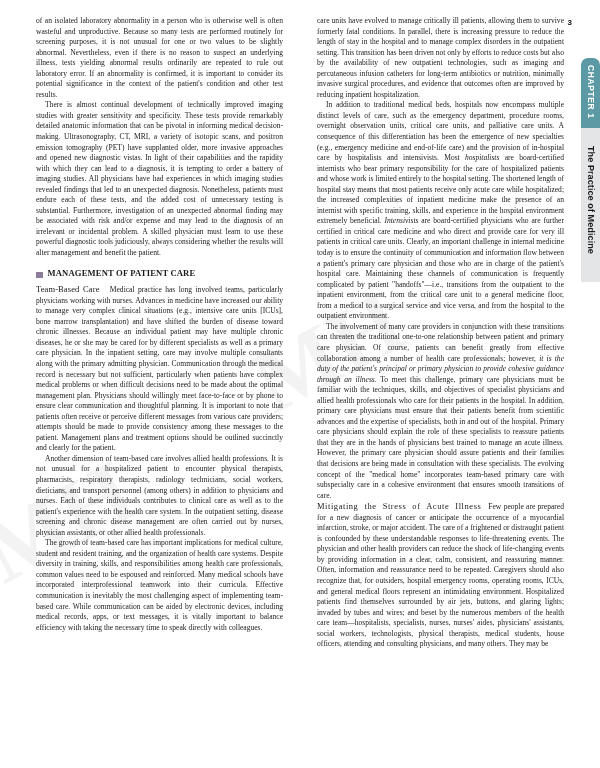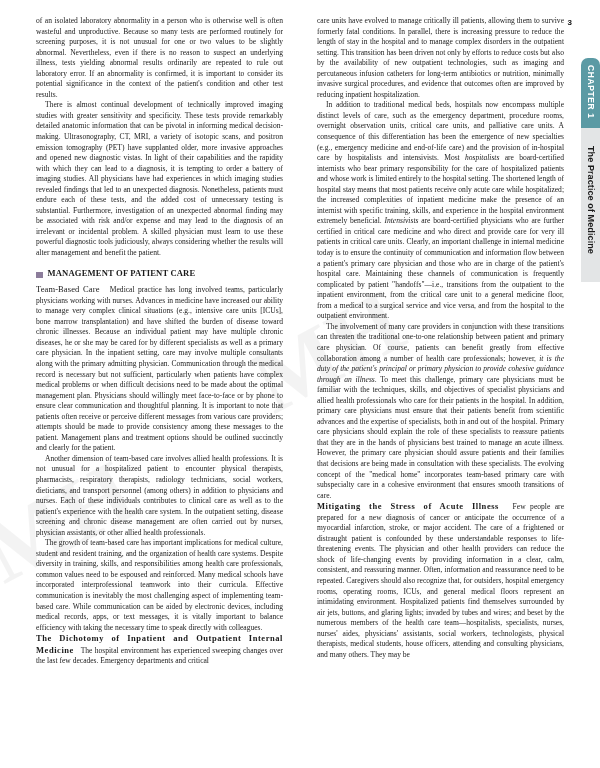--- a/index.html
+++ b/index.html
@@ -129,21 +129,21 @@
     font-size: 8.6px;
     letter-spacing: 0.15px;
   }
 
   .runin-head {
     font-weight: normal;
     font-size: 8.5px;
     letter-spacing: 0.1px;
   }
   .runin-wide {
-    font-weight: bold;
+    font-weight: normal;
     font-size: 8.5px;
     letter-spacing: 0.55px;
     word-spacing: 3px;
   }
   .gap-before { margin-top: 8px; }
   .gap-before-lg { margin-top: 10px; }
 
   i, .ital { }
 
   
@@ -190,21 +190,20 @@
       <div class="sec-head">
         <span class="bullet"></span>
         <span class="sec-head-text">MANAGEMENT OF PATIENT CARE</span>
       </div>
 
       <p class="noindent"><span class="runin-head">Team-Based Care</span>&nbsp;&nbsp;&nbsp;<span>Medical practice has long involved teams, particularly physicians working with nurses. Advances in medicine have increased our ability to manage very complex clinical situations (e.g., intensive care units [ICUs], bone marrow transplantation) and have shifted the burden of disease toward chronic illnesses. Because an individual patient may have multiple chronic diseases, he or she may be cared for by different specialists as well as a primary care physician. In the inpatient setting, care may involve multiple consultants along with the primary admitting physician. Communication through the medical record is necessary but not sufficient, particularly when patients have complex medical problems or when difficult decisions need to be made about the optimal management plan. Physicians should willingly meet face-to-face or by phone to ensure clear communication and thoughtful planning. It is important to note that patients often receive or perceive different messages from various care providers; attempts should be made to provide consistency among these messages to the patient. Management plans and treatment options should be outlined succinctly and clearly for the patient.</span></p>
 
       <p>Another dimension of team-based care involves allied health professions. It is not unusual for a hospitalized patient to encounter physical therapists, pharmacists, respiratory therapists, radiology technicians, social workers, dieticians, and transport personnel (among others) in addition to physicians and nurses. Each of these individuals contributes to clinical care as well as to the patient's experience with the health care system. In the outpatient setting, disease screening and chronic disease management are often carried out by nurses, physician assistants, or other allied health professionals.</p>
       <p>The growth of team-based care has important implications for medical culture, student and resident training, and the organization of health care systems. Despite diversity in training, skills, and responsibilities among health care professionals, common values need to be espoused and reinforced. Many medical schools have incorporated interprofessional teamwork into their curricula. Effective communication is inevitably the most challenging aspect of implementing team-based care. While communication can be aided by electronic devices, including medical records, apps, or text messages, it is vitally important to balance efficiency with taking the necessary time to speak directly with colleagues.</p>
 
-      <p class="noindent gap-before"><span class="runin-wide">The Dichotomy of Inpatient and Outpatient Internal Medicine</span>&nbsp;&nbsp;&nbsp;<span>The hospital environment has experienced sweeping changes over the last few decades. Emergency departments and critical</span></p>
 
     </div>
 
     <div class="col">
 
       <p class="noindent">care units have evolved to manage critically ill patients, allowing them to survive formerly fatal conditions. In parallel, there is increasing pressure to reduce the length of stay in the hospital and to manage complex disorders in the outpatient setting. This transition has been driven not only by efforts to reduce costs but also by the availability of new outpatient technologies, such as imaging and percutaneous infusion catheters for long-term antibiotics or nutrition, minimally invasive surgical procedures, and evidence that outcomes often are improved by reducing inpatient hospitalization.</p>
 
       <p><span>In addition to traditional medical beds, hospitals now encompass multiple distinct levels of care, such as the emergency department, procedure rooms, overnight observation units, critical care units, and palliative care units. A consequence of this differentiation has been the emergence of new specialties (e.g., emergency medicine and end-of-life care) and the provision of in-hospital care by hospitalists and intensivists. Most </span><i>hospitalists</i><span> are board-certified internists who bear primary responsibility for the care of hospitalized patients and whose work is limited entirely to the hospital setting. The shortened length of hospital stay means that most patients receive only acute care while hospitalized; the increased complexities of inpatient medicine make the presence of an internist with specific training, skills, and experience in the hospital environment extremely beneficial. </span><i>Intensivists</i><span> are board-certified physicians who are further certified in critical care medicine and who direct and provide care for very ill patients in critical care units. Clearly, an important challenge in internal medicine today is to ensure the continuity of communication and information flow between a patient's primary care physician and those who are in charge of the patient's hospital care. Maintaining these channels of communication is frequently complicated by patient "handoffs"—i.e., transitions from the outpatient to the inpatient environment, from the critical care unit to a general medicine floor, from a medical to a surgical service and vice versa, and from the hospital to the outpatient environment.</span></p>
 
       <p><span>The involvement of many care providers in conjunction with these transitions can threaten the traditional one-to-one relationship between patient and primary care physician. Of course, patients can benefit greatly from effective collaboration among a number of health care professionals; however, </span><i>it is the duty of the patient's principal or primary physician to provide cohesive guidance through an illness</i><span>. To meet this challenge, primary care physicians must be familiar with the techniques, skills, and objectives of specialist physicians and allied health professionals who care for their patients in the hospital. In addition, primary care physicians must ensure that their patients benefit from scientific advances and the expertise of specialists, both in and out of the hospital. Primary care physicians should explain the role of these specialists to reassure patients that they are in the hands of physicians best trained to manage an acute illness. However, the primary care physician should assure patients and their families that decisions are being made in consultation with these specialists. The evolving concept of the "medical home" incorporates team-based primary care with subspecialty care in a cohesive environment that ensures smooth transitions of care.</span></p>

